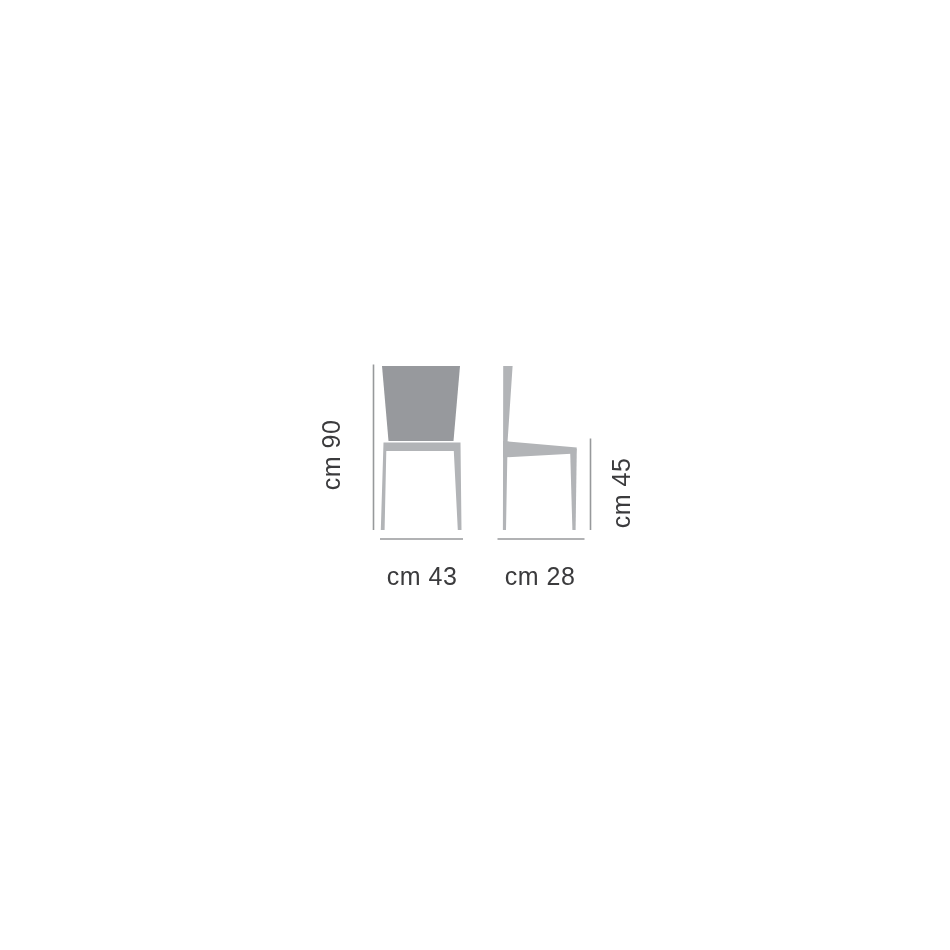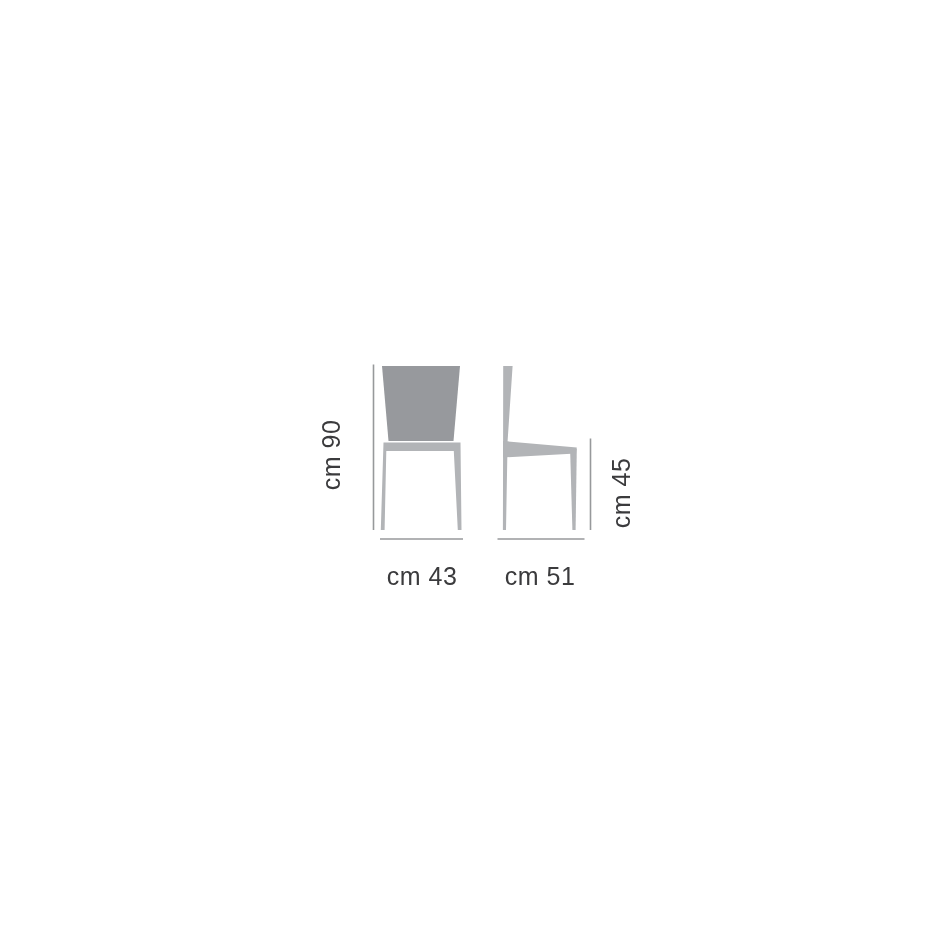--- a/index.html
+++ b/index.html
@@ -63,15 +63,15 @@
     <line x1="497.5" y1="539" x2="584.5" y2="539" stroke-width="1.6" stroke="#97999b"></line>
     <line x1="590.5" y1="438.5" x2="590.5" y2="530" stroke-width="1.6" stroke="#97999b"></line>
   </svg>
 
   <div class="dim-label vertical label-height">cm 90</div>
 
   <div class="dim-label vertical label-seat-height">cm 45</div>
 
   <div class="dim-label label-width">cm 43</div>
 
-  <div class="dim-label label-depth">cm 51</div>
+  <div class="dim-label label-depth">cm 28</div>
 
 </div>
 
 </body></html>

